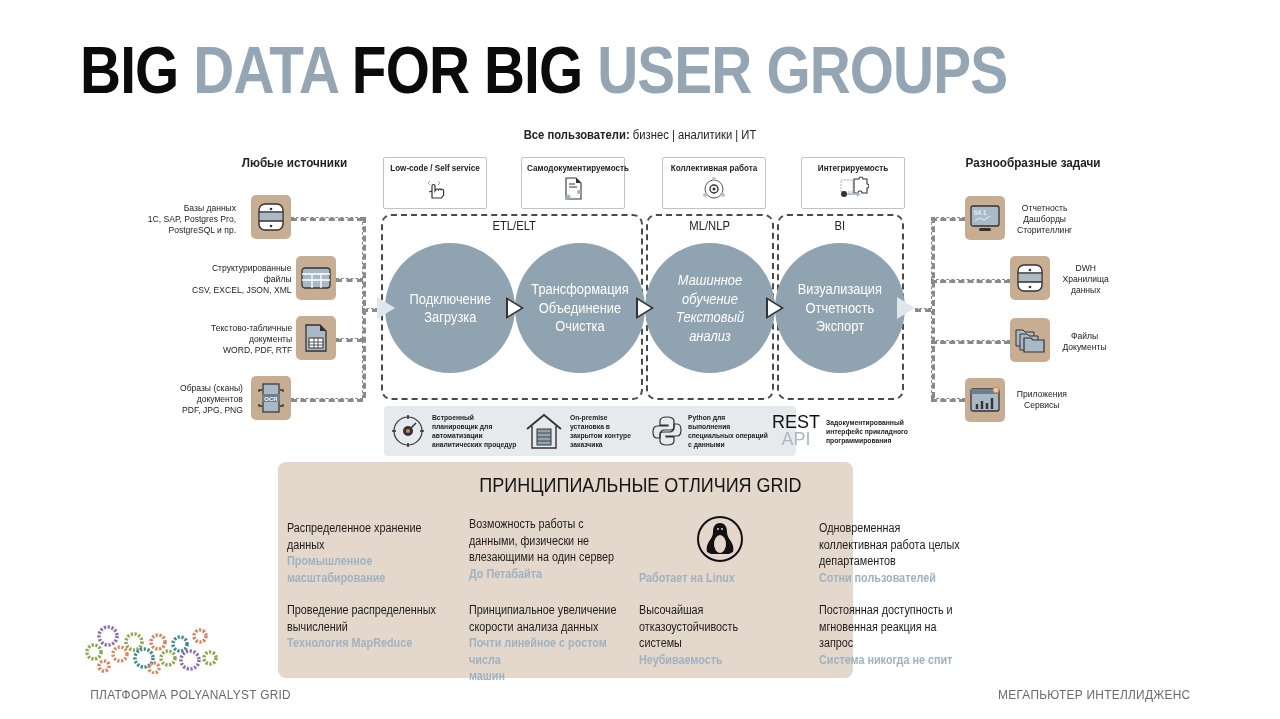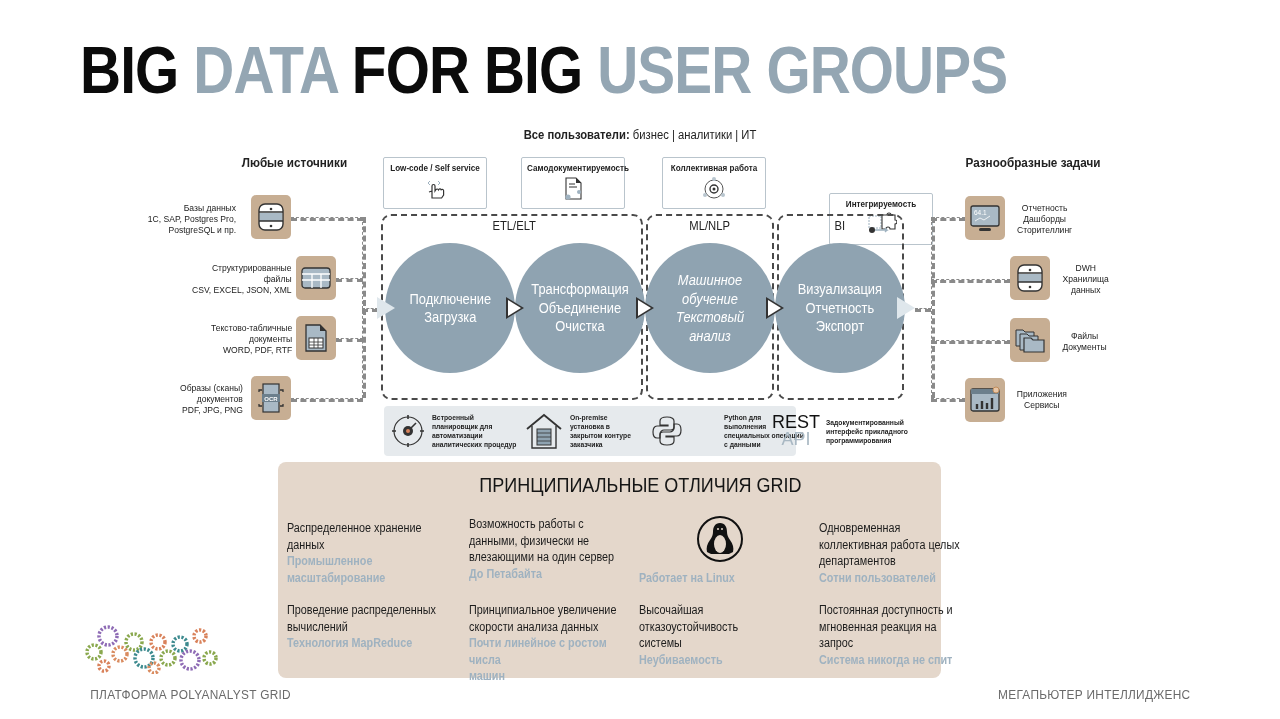--- a/index.html
+++ b/index.html
@@ -32,21 +32,21 @@
   .arrow-w::after { content:""; position:absolute; left:-16px; top:-8px; border-top:8px solid transparent; border-bottom:8px solid transparent; border-left:13px solid #fff; }
   .arrow-l { position:absolute; width:0; height:0; border-top:11px solid transparent; border-bottom:11px solid transparent; border-left:18px solid #dfe7ec; }
 
   .techbar { position:absolute; left:384px; top:406px; width:412px; height:50px; background:#e6eaed; border-radius:4px; }
   .tech { position:absolute; top:0; height:50px; display:flex; align-items:center; }
   .tech .t { font-size:7.5px; font-weight:700; line-height:9px; color:#222; white-space:nowrap; transform:scaleX(0.9); transform-origin:left center; }
   .rest { font-weight:400; font-size:18px; line-height:17px; text-align:center; }
   .rest .r { color:#111; }
   .rest .a { color:#a9b8c3; }
 
-  .grid-panel { position:absolute; left:278px; top:462px; width:663px; height:216px; background:#e4d7cb; border-radius:8px; }
+  .grid-panel { position:absolute; left:278px; top:462px; width:575px; height:216px; background:#e4d7cb; border-radius:8px; }
   .grid-title { position:absolute; left:0; width:725px; top:12px; text-align:center; font-size:20px; color:#151515; transform:scaleX(0.9); white-space:nowrap; }
   .cell { position:absolute; width:180px; text-align:left; font-size:12px; line-height:16.5px; color:#1c1c1c; }
   .cell .m { display:block; transform:scaleX(0.9); }
   .cell .s { display:block; color:#9fb2c0; font-weight:700; transform:scaleX(0.9); }
 
   .footer { position:absolute; top:688px; font-size:12.5px; color:#6a6a6a; letter-spacing:0.3px; white-space:nowrap; transform:scaleX(0.95); }
   .gears { position:absolute; left:80px; top:622px; width:140px; height:52px; }
 
   .conn { position:absolute; border-color:#8a8a8a; border-style:dashed; }
 </style>
@@ -85,21 +85,21 @@
   <span class="lbl">Коллективная работа</span>
   <svg width="26" height="26" viewBox="0 0 26 26">
       <circle cx="13" cy="13" r="9" fill="none" stroke="#555" stroke-width="1"></circle>
       <circle cx="13" cy="13" r="4" fill="none" stroke="#333" stroke-width="1.4"></circle>
       <circle cx="13" cy="13" r="1.5" fill="#333"></circle>
       <circle cx="13" cy="3" r="2" fill="#b9c6cf"></circle>
       <circle cx="4" cy="19" r="2" fill="#b9c6cf"></circle>
       <circle cx="22" cy="19" r="2" fill="#b9c6cf"></circle>
     </svg>
 </div>
-<div class="feat" style="left:829px;margin-top:36px;">
+<div class="feat" style="left:801px;">
   <span class="lbl">Интегрируемость</span>
   <svg width="32" height="24" viewBox="0 0 32 24">
       <rect x="4" y="4" width="12" height="12" fill="#fff" stroke="#9fb2c0" stroke-dasharray="2 1"></rect>
       <path d="M17 3 h5 a2 2 0 0 1 4 0 h4 v5 a2 2 0 0 1 0 4 v5 h-5 a2 2 0 0 0 -4 0 h-4z" fill="#fff" stroke="#333" stroke-width="1.1"></path>
       <circle cx="7" cy="18" r="3" fill="#333"></circle>
       <path d="M10 18 h12 l-2 -2 M22 18 l-2 2" stroke="#9fb2c0" stroke-width="1.4" fill="none"></path>
     </svg>
 </div>
 
 <div class="src-text" style="right:1044px; top:202px;">
@@ -290,21 +290,21 @@
         <rect x="13" y="17" width="14" height="16" fill="#8fa3b1" stroke="#333"></rect>
         <path d="M13 21 h14 M13 25 h14 M13 29 h14" stroke="#333" stroke-width=".8"></path>
       </svg>
     <div class="t" style="margin-left:6px;">
         <div>On-premise</div>
         <div>установка в</div>
         <div>закрытом контуре</div>
         <div>заказчика</div>
       </div>
   </div>
-  <div class="tech" style="left:268px;gap:36px;">
+  <div class="tech" style="left:268px;">
     <svg width="30" height="32" viewBox="0 0 30 32">
         <path d="M15 2 c-6 0 -7 2 -7 4 v4 h8 v1 h-11 c-3 0 -4 3 -4 6 s1 6 4 6 h3 v-4 c0 -2 2 -4 4 -4 h7 c2 0 3 -1 3 -3 v-6 c0 -2 -2 -4 -7 -4z" fill="none" stroke="#333" stroke-width="1.2"></path>
         <path d="M15 30 c6 0 7 -2 7 -4 v-4 h-8 v-1 h11 c3 0 4 -3 4 -6 s-1 -6 -4 -6 h-3 v4 c0 2 -2 4 -4 4 h-7 c-2 0 -3 1 -3 3 v6 c0 2 2 4 7 4z" fill="none" stroke="#333" stroke-width="1.2"></path>
       </svg>
     <div class="t" style="margin-left:6px;">
         <div>Python для</div>
         <div>выполнения</div>
         <div>специальных операций</div>
         <div>с данными</div>
       </div>

